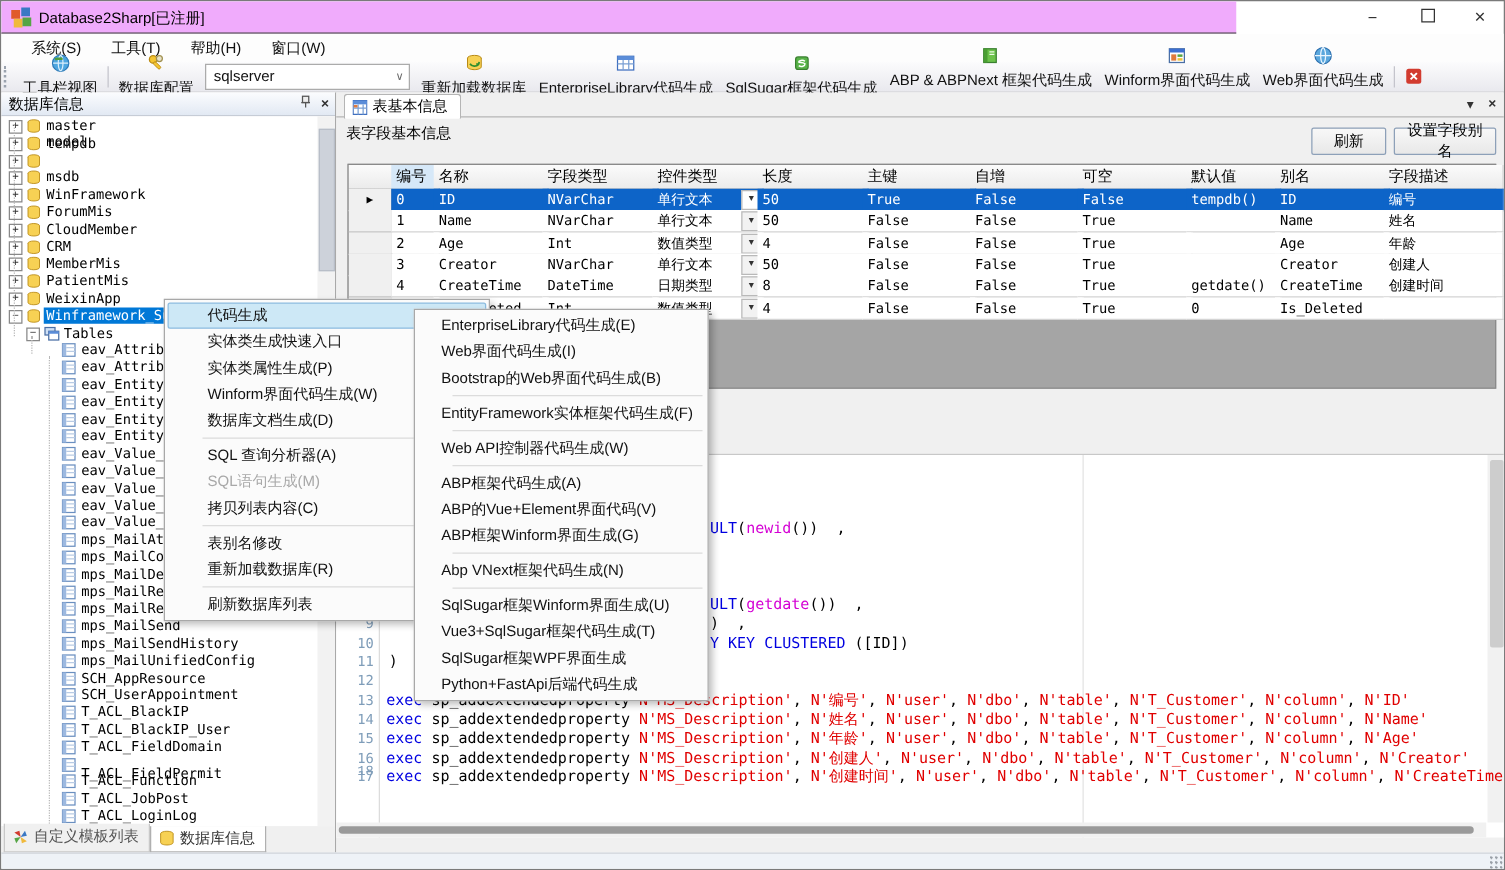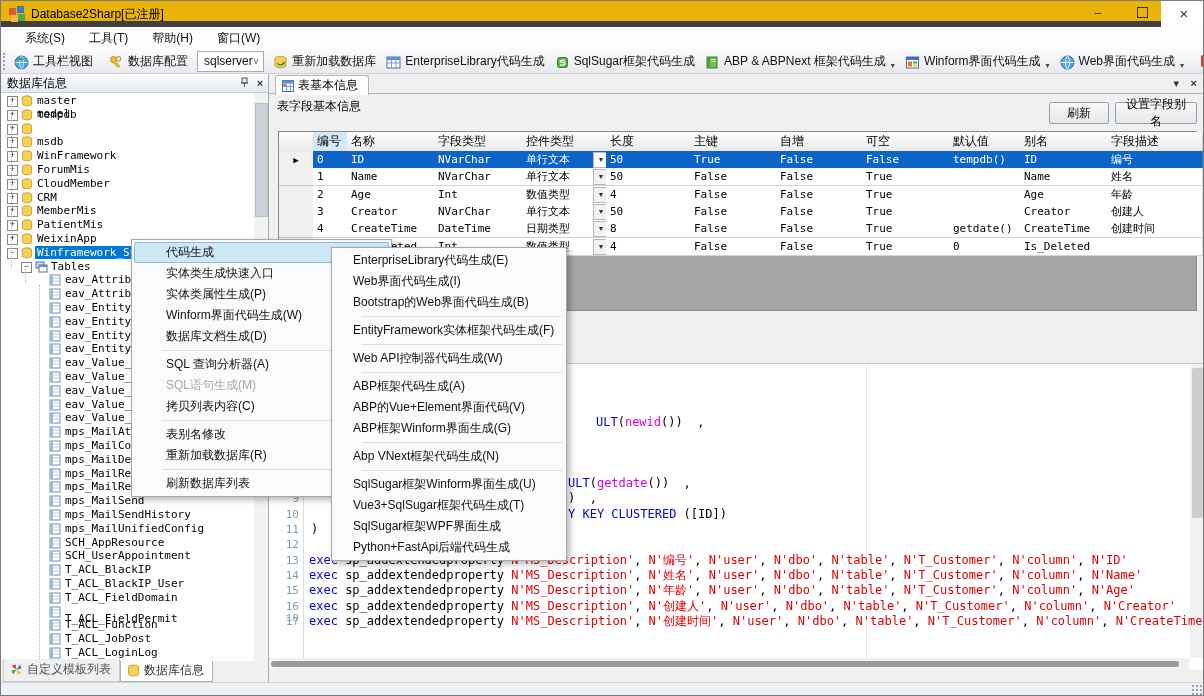--- a/index.html
+++ b/index.html
@@ -1,36 +1,36 @@
 <!DOCTYPE html>
 <html><head>
 <meta charset="utf-8">
 <style>
   html,body{margin:0;padding:0;background:#d8d8d8;font-family:"Liberation Sans",sans-serif;}
   .window{position:relative;width:1204px;height:696px;background:#ffffff;overflow:hidden;
           border:1px solid #7a7a7a;box-sizing:border-box;}
   .abs{position:absolute;box-sizing:border-box;}
 
   
-  .titlebar{left:0;top:0;width:1160px;height:26px;background:#eab308;border-bottom:6px solid #404040;}
+  .titlebar{left:0;top:0;width:988px;height:26px;background:#f0abfc;border-bottom:1px solid #404040;}
   .app-icon{left:8px;top:5px;width:16px;height:16px;}
   .app-icon i{position:absolute;width:7px;height:7px;}
   .title-text{left:30px;top:5px;font-size:12px;color:#000;}
   .winbtn{top:0px;width:34px;height:25px;text-align:center;line-height:25px;font-size:13px;color:#333;cursor:default;}
   .maxbox{display:inline-block;width:9px;height:9px;border:1px solid #333;}
 
   
   .menubar{left:0;top:26px;width:1204px;height:22px;background:#fdfdfd;display:flex;align-items:center;padding-left:12px;}
   .menubar span{font-size:12px;color:#111;padding:3px 12px;}
 
   
   .toolbar{left:0;top:48px;width:1204px;height:25px;background:linear-gradient(#fcfcfd,#e9e9ee);
            border-bottom:1px solid #d2d2d8;display:flex;align-items:center;font-size:12px;color:#111;}
   .tgrip{width:4px;height:17px;margin:0 4px 0 2px;border-left:2px dotted #9aa2ae;}
-  .titem{display:flex;align-items:flex-end;gap:4px;padding:2px 5px;white-space:nowrap;}
+  .titem{display:flex;align-items:center;gap:4px;padding:2px 5px;white-space:nowrap;flex-direction:column;}
   .tsep{width:1px;height:17px;background:#c4c4cc;margin:0 3px;}
   .combo{width:152px;height:19px;background:#fff;border:1px solid #ababab;display:flex;align-items:center;
          justify-content:space-between;padding:0 4px 0 6px;margin:0 4px;}
   .combo .ar{color:#6a6a6a;font-size:9px;}
   .drop-ar{color:#444;font-size:8px;margin-left:1px;}
   .icon{display:inline-block;line-height:0;}
 
   
   .lpanel{left:0;top:73px;width:268px;height:608px;background:#f0f0f0;border-right:1px solid #a9a9a9;}
   .lp-head{left:0;top:0;width:267px;height:19px;background:linear-gradient(#fbfcfe,#e2e9f3);
@@ -634,21 +634,21 @@
       <div class="vscroll2">
           <span class="vthumb2"></span>
         </div>
       <div class="hscroll">
           <span class="hthumb"></span>
         </div>
     <div class="lno" style="left: 2px; top: 5px;">1</div>
         <div class="lno" style="left: 2px; top: 20.3px;">2</div>
         <div class="lno" style="left: 2px; top: 35.6px;">3</div>
         <div class="lno" style="left: 2px; top: 50.9px;">4</div>
-        <div class="cline" style="left: 299px; top: 50.9px; padding-left: 28px;"><span class="tk-k">ULT</span><span class="tk-p">(</span><span class="tk-f">newid</span><span class="tk-p">())  ,</span></div>
+        <div class="cline" style="left: 299px; top: 50.9px;"><span class="tk-k">ULT</span><span class="tk-p">(</span><span class="tk-f">newid</span><span class="tk-p">())  ,</span></div>
         <div class="lno" style="left: 2px; top: 66.2px;">5</div>
         <div class="lno" style="left: 2px; top: 81.5px;">6</div>
         <div class="lno" style="left: 2px; top: 96.8px;">7</div>
         <div class="lno" style="left: 2px; top: 112.1px;">8</div>
         <div class="cline" style="left: 299px; top: 112.1px;"><span class="tk-k">ULT</span><span class="tk-p">(</span><span class="tk-f">getdate</span><span class="tk-p">())  ,</span></div>
         <div class="lno" style="left: 2px; top: 127.4px;">9</div>
         <div class="cline" style="left: 299px; top: 127.4px;"><span class="tk-p">)  ,</span></div>
         <div class="lno" style="left: 2px; top: 142.7px;">10</div>
         <div class="cline" style="left: 299px; top: 142.7px;"><span class="tk-k">Y KEY CLUSTERED</span><span class="tk-p"> ([ID])</span></div>
         <div class="lno" style="left: 2px; top: 158px;">11</div>

